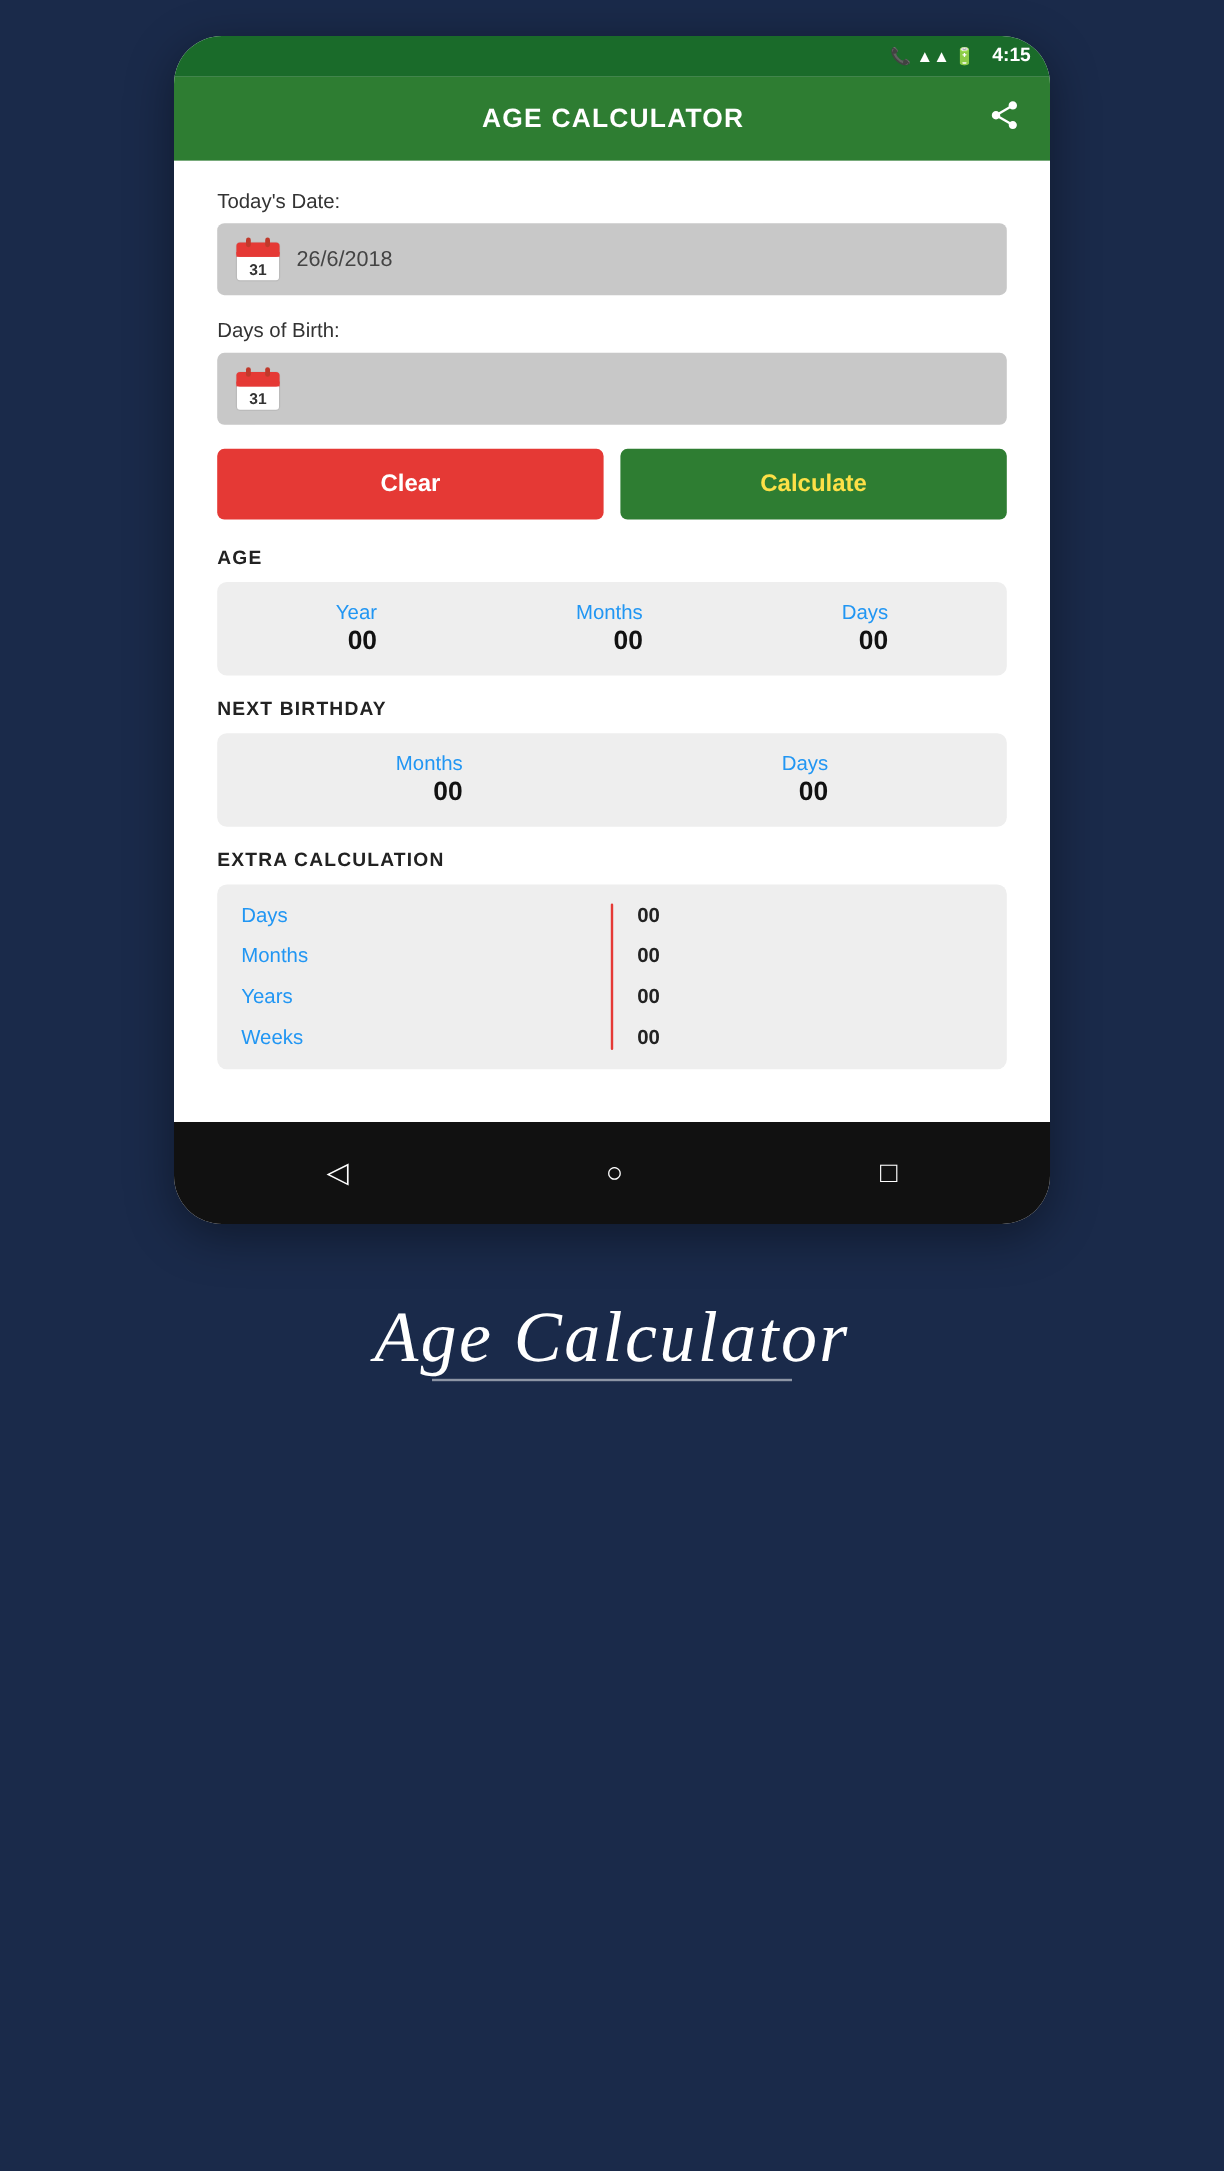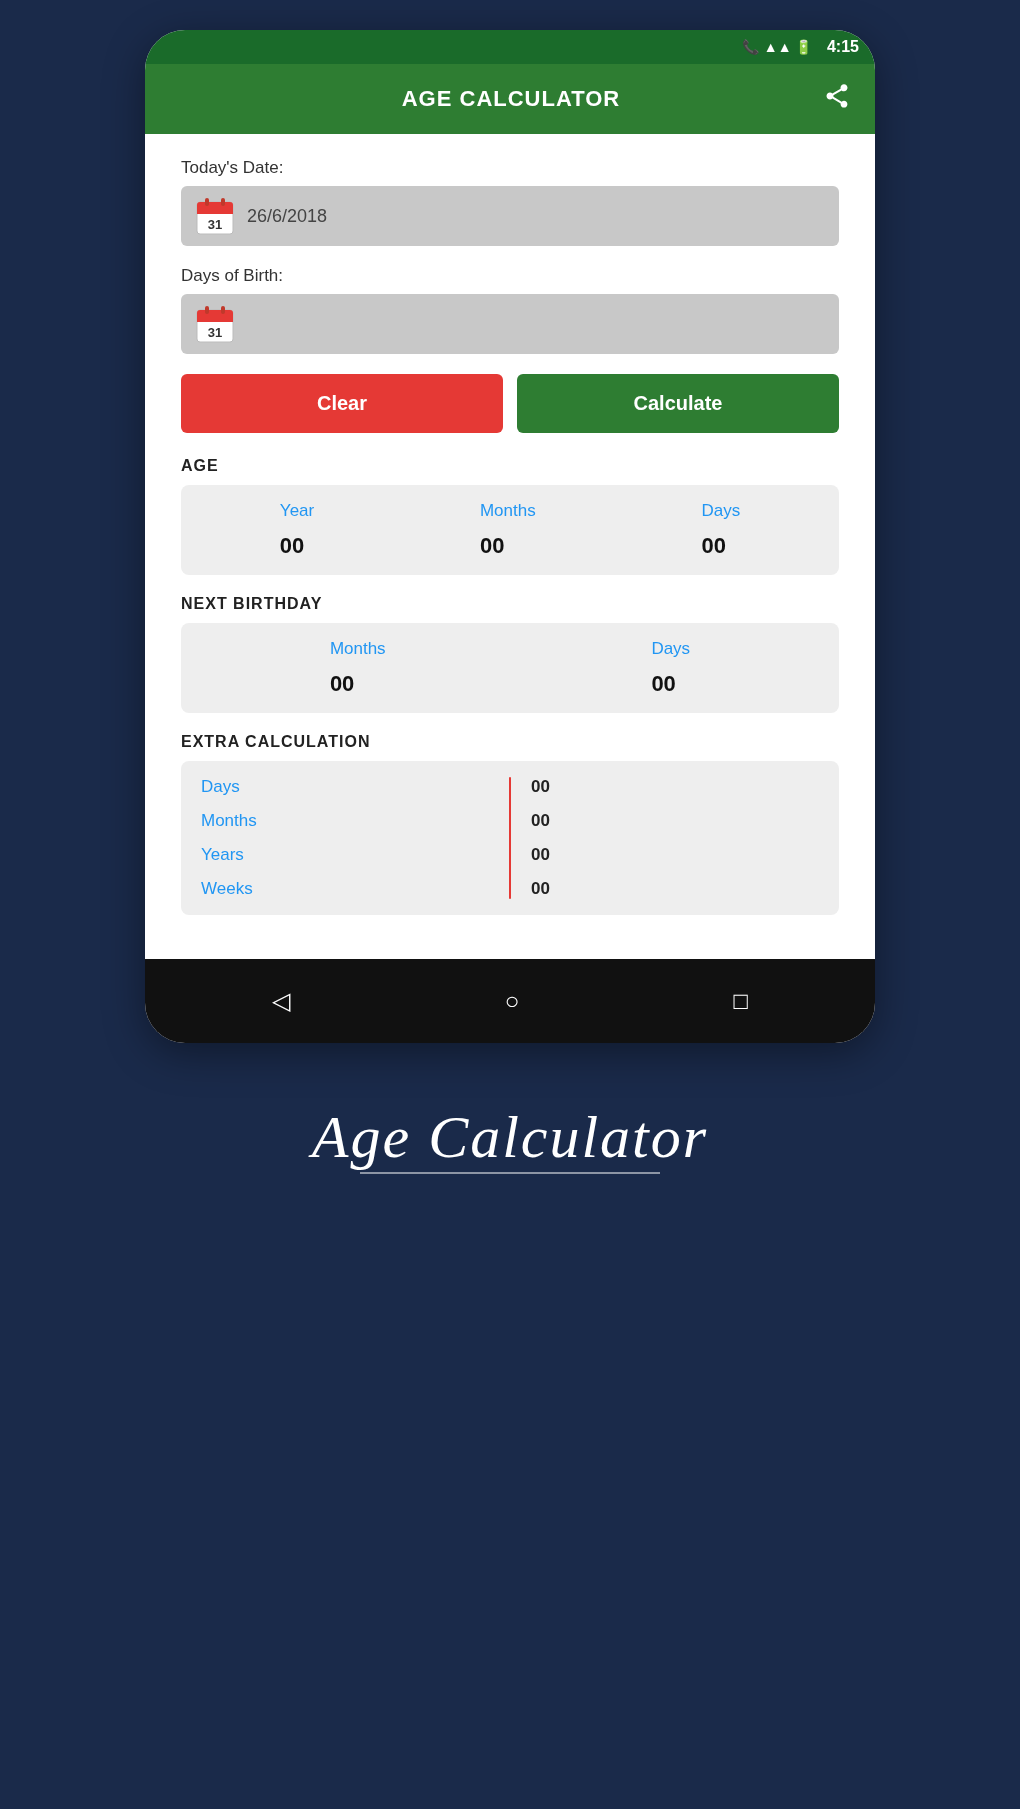--- a/index.html
+++ b/index.html
@@ -135,21 +135,21 @@
       border-radius: 6px;
       padding: 18px;
       font-size: 20px;
       font-weight: bold;
       cursor: pointer;
     }
 
     .btn-calculate {
       flex: 1;
       background-color: #2e7d32;
-      color: #ffffff;
+      color: #fde047;
       border: none;
       border-radius: 6px;
       padding: 18px;
       font-size: 20px;
       font-weight: bold;
       cursor: pointer;
     }
 
     
     .section-title {
@@ -170,22 +170,22 @@
     }
 
     .result-row {
       display: flex;
       justify-content: space-around;
     }
 
     .result-col {
       display: flex;
       flex-direction: column;
-      align-items: flex-start;
-      gap: 12px;
+      align-items: flex-end;
+      gap: 0;
     }
 
     .result-col-label {
       color: #2196F3;
       font-size: 17px;
     }
 
     .result-col-value {
       font-size: 22px;
       font-weight: bold;

